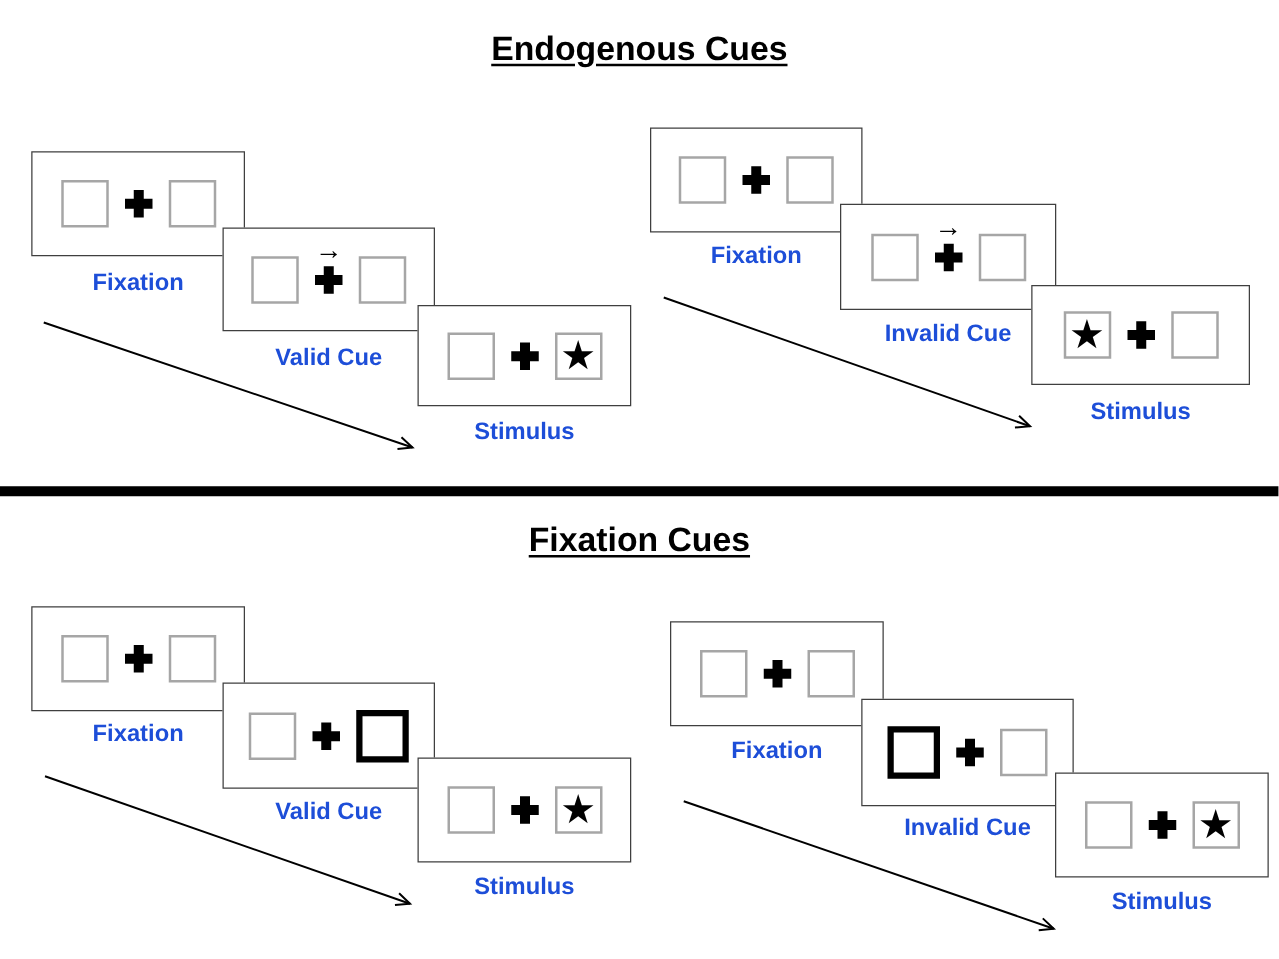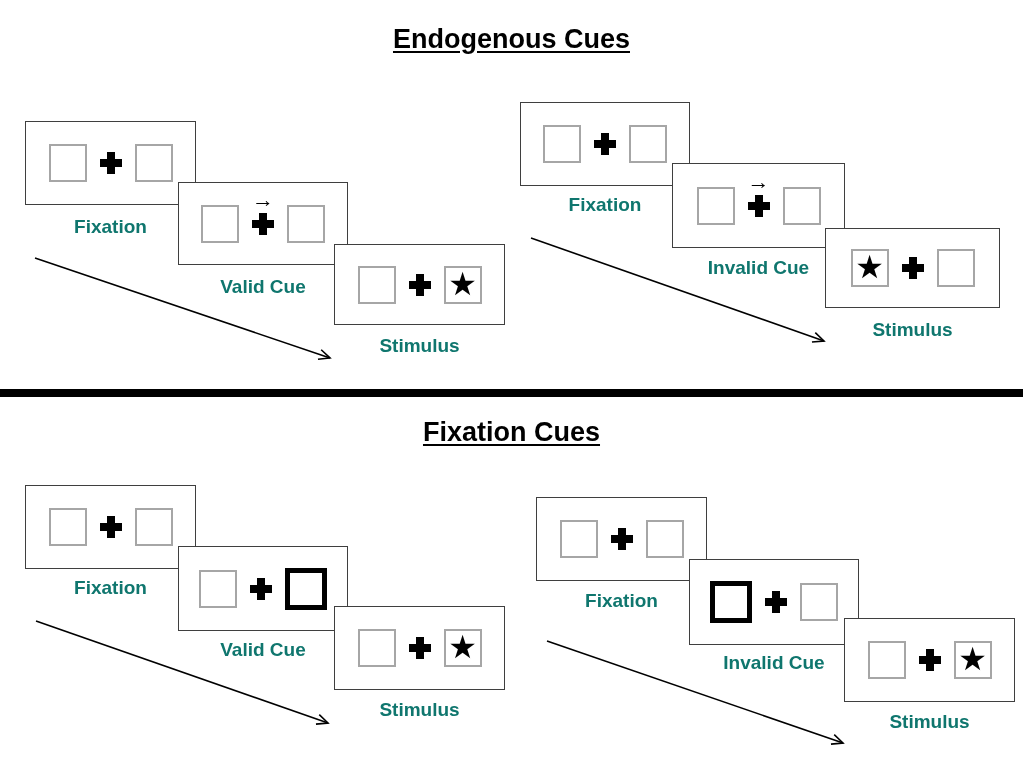--- a/index.html
+++ b/index.html
@@ -90,21 +90,21 @@
     line-height: 1;
     color: #000;
     transform: translateY(-1px);
   }
 
   .panel-label {
     position: absolute;
     text-align: center;
     font-size: 19px;
     font-weight: bold;
-    color: #0f766e;
+    color: #1d4ed8;
     white-space: nowrap;
   }
 
   .arrows-svg {
     position: absolute;
     left: 0; top: 0;
     width: 1023px; height: 767px;
     pointer-events: none;
   }
 </style>

